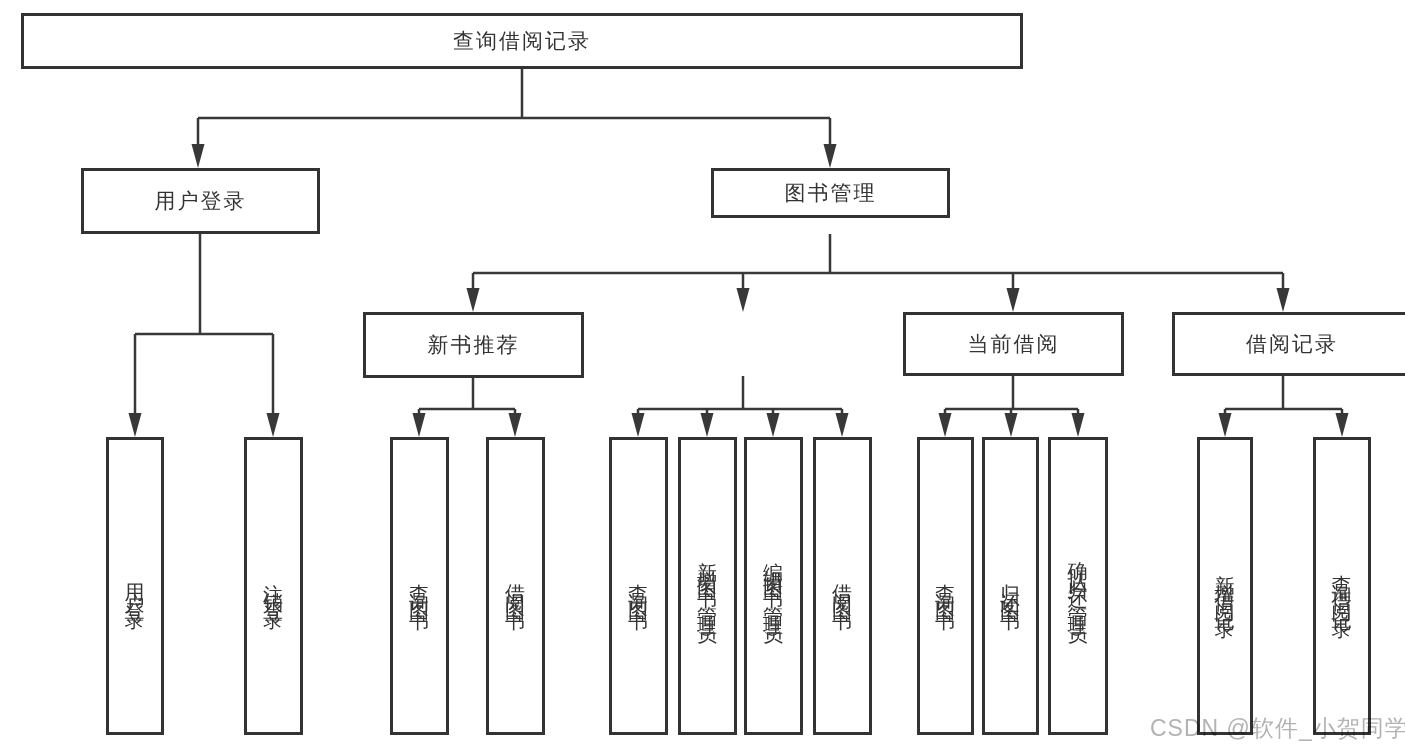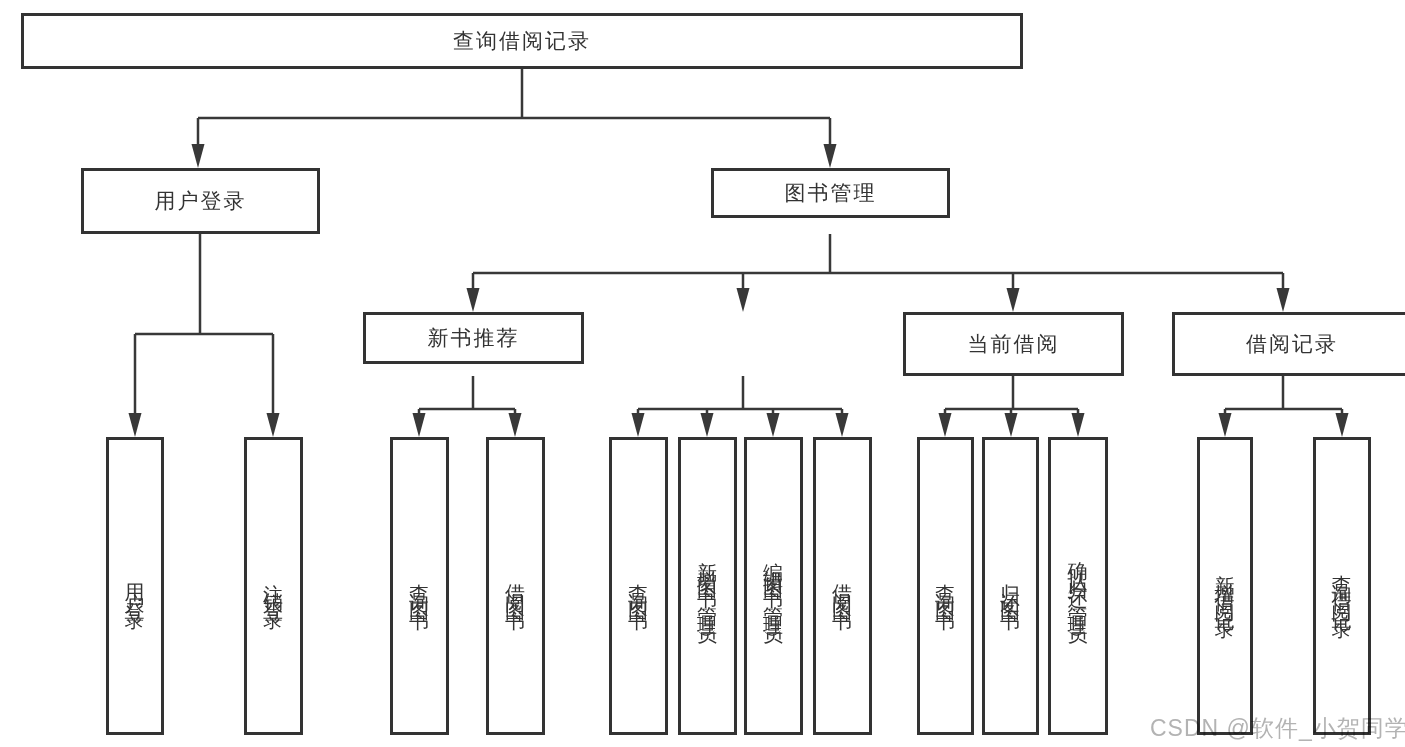--- a/index.html
+++ b/index.html
@@ -87,21 +87,21 @@
     <use href="#ah" transform="translate(1078,437)"></use>
     <use href="#ah" transform="translate(1225,437)"></use>
     <use href="#ah" transform="translate(1342,437)"></use>
   </svg>
 
   <div class="node" style="left:21px; top:13px; width:1002px; height:56px;">查询借阅记录</div>
 
   <div class="node" style="left:81px; top:168px; width:239px; height:66px;">用户登录</div>
   <div class="node" style="left:711px; top:168px; width:239px; height:50px;">图书管理</div>
 
-  <div class="node" style="left:363px; top:312px; width:221px; height:52px;">新书推荐</div>
+  <div class="node" style="left:363px; top:312px; width:221px; height:66px;">新书推荐</div>
   <div class="node" style="left:903px; top:312px; width:221px; height:64px;">当前借阅</div>
   <div class="node" style="left:1172px; top:312px; width:240px; height:64px;">借阅记录</div>
 
   <div class="node leaf" style="left:106px; top:437px; width:58px; height:298px;">用户登录</div>
   <div class="node leaf" style="left:244px; top:437px; width:59px; height:298px;">注销登录</div>
 
   <div class="node leaf" style="left:390px; top:437px; width:59px; height:298px;">查询图书</div>
   <div class="node leaf" style="left:486px; top:437px; width:59px; height:298px;">借阅图书</div>
 
   <div class="node leaf" style="left:609px; top:437px; width:59px; height:298px;">查询图书</div>

